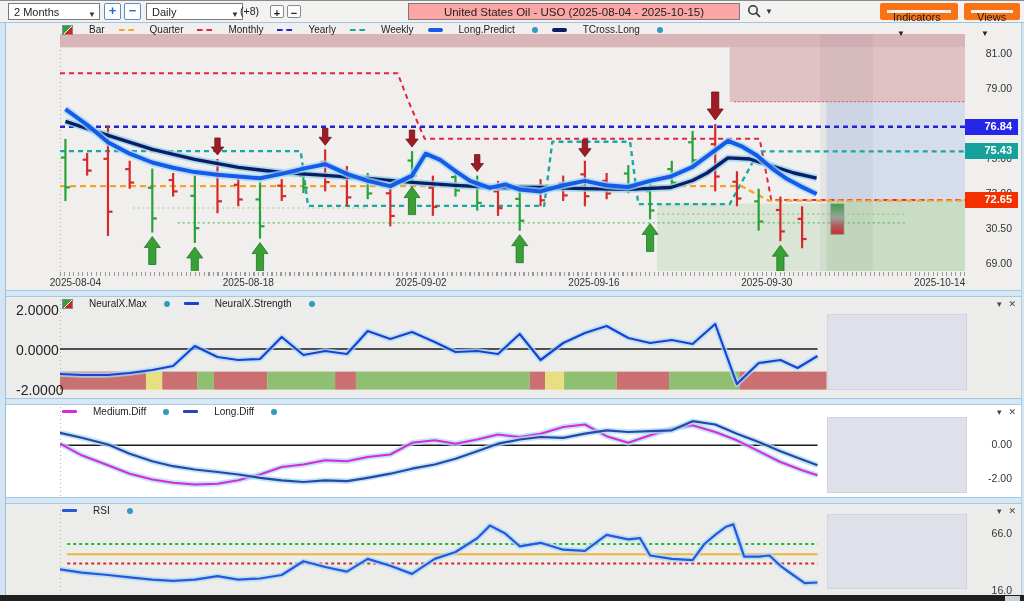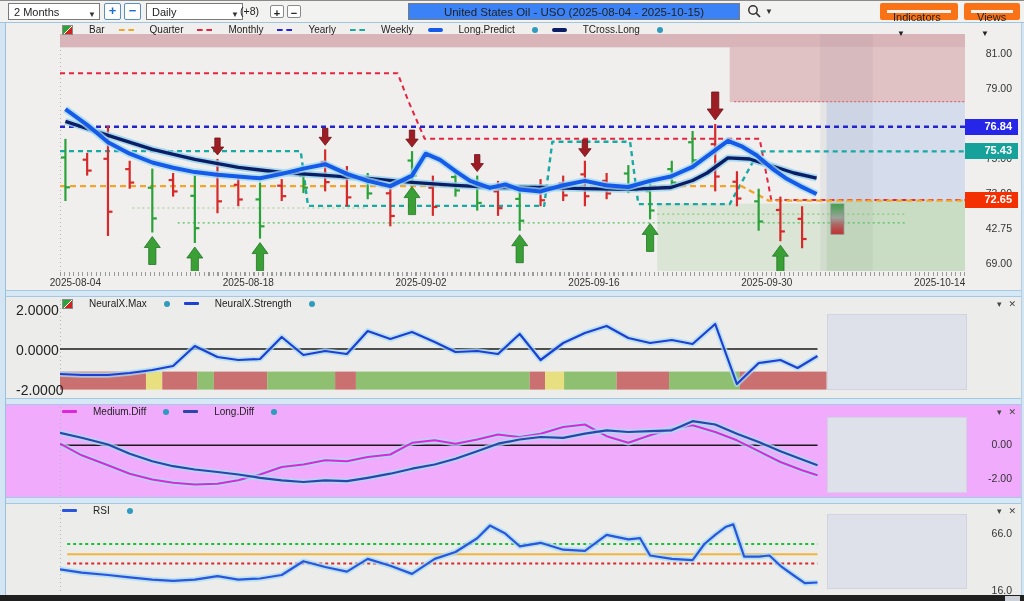--- a/index.html
+++ b/index.html
@@ -10,28 +10,28 @@
   .right-edge{position:absolute;right:0;top:0;bottom:0;width:3px;background:#d3e5f3;border-left:1px solid #b3cfe2;z-index:40;}
   
   #toolbar{position:absolute;left:0;top:0;width:1024px;height:22px;background:#f2f2f1;
            border-bottom:1px solid #9ec4de;z-index:50;}
   .tb{position:absolute;top:2px;height:17px;font-size:11px;}
   .combo{background:#fff;border:1px solid #7a7a7a;padding:1px 18px 0 5px;line-height:15px;}
   .combo .caret{position:absolute;right:3px;top:3px;font-size:8px;color:#333;}
   .sqbtn{width:17px;text-align:center;border:1px solid #5a8fc0;background:#fdfdfd;color:#1a6fd4;
          font-weight:bold;font-size:13px;line-height:14px;border-radius:2px;}
   .sqbtn.gray{width:14px;border-color:#8a8a8a;color:#222;font-size:11px;line-height:14px;top:4px;height:13px;}
-  .titlebox{background:#3b82f6;border:1px solid #7a7a7a;text-align:center;line-height:16px;font-size:11.5px;}
+  .titlebox{background:#fca5a5;border:1px solid #7a7a7a;text-align:center;line-height:16px;font-size:11.5px;}
   .tbtn{border:7px solid #f97316;background:#f1f1f1;border-radius:2px;padding:0 6px;line-height:15px;font-size:11px;}
   .tbtn .caret{font-size:8px;margin-left:4px;}
   
   .pane{position:absolute;left:0;width:1024px;background:#f0efed;}
   #pane-main{top:22px;height:267px;}
   #pane-p1{top:296px;height:101px;background:#ecedeb;}
-  #pane-p2{top:404px;height:92px;background:#f0abfc;}
+  #pane-p2{top:404px;height:92px;background:#ffffff;}
   #pane-p3{top:503px;height:91px;background:#ecedeb;}
   .sep{position:absolute;left:0;width:1024px;height:7px;background:#d6e8f5;
        border-top:1px solid #a6c9e2;border-bottom:1px solid #a6c9e2;z-index:30;}
   #sep1{top:289px;} #sep2{top:397px;} #sep3{top:496px;}
   #bottom-strip{position:absolute;left:0;top:594px;width:1024px;height:7px;background:#1f1f1f;z-index:45;}
   #grip{position:absolute;right:4px;top:595px;width:15px;height:5px;background:#ccd2d8;z-index:46;}
   svg.plot{position:absolute;left:60px;display:block;}
   
   .legend{position:absolute;left:62px;top:1px;display:flex;align-items:center;gap:14px;
           font-size:10px;white-space:nowrap;z-index:20;}
@@ -280,21 +280,21 @@
         <div class="xlab" style="top: 254px; left: 381.095px;">2025-09-02</div>
         <div class="xlab" style="top: 254px; left: 553.95px;">2025-09-16</div>
         <div class="xlab" style="top: 254px; left: 726.805px;">2025-09-30</div>
         <div class="xlab" style="top: 254px; left: 899.66px;">2025-10-14</div>
       </div>
     <div id="ylabs-main">
         <div class="ylab" style="top: 23.9542px;">81.00</div>
         <div class="ylab" style="top: 58.9616px;">79.00</div>
         <div class="ylab" style="top: 128.976px;">75.00</div>
         <div class="ylab" style="top: 163.984px;">73.00</div>
-        <div class="ylab" style="top: 198.991px;">42.75</div>
+        <div class="ylab" style="top: 198.991px;">30.50</div>
         <div class="ylab" style="top: 233.999px;">69.00</div>
       </div>
     <div id="badges">
         <div class="badge" style="top: 95.7696px; background: rgb(38, 38, 232);">76.84</div>
         <div class="badge" style="top: 120.45px; background: rgb(22, 162, 155);">75.43</div>
         <div class="badge" style="top: 169.11px; background: rgb(245, 48, 0);">72.65</div>
       </div>
   </div>
   <div class="sep" id="sep1"></div>
 

